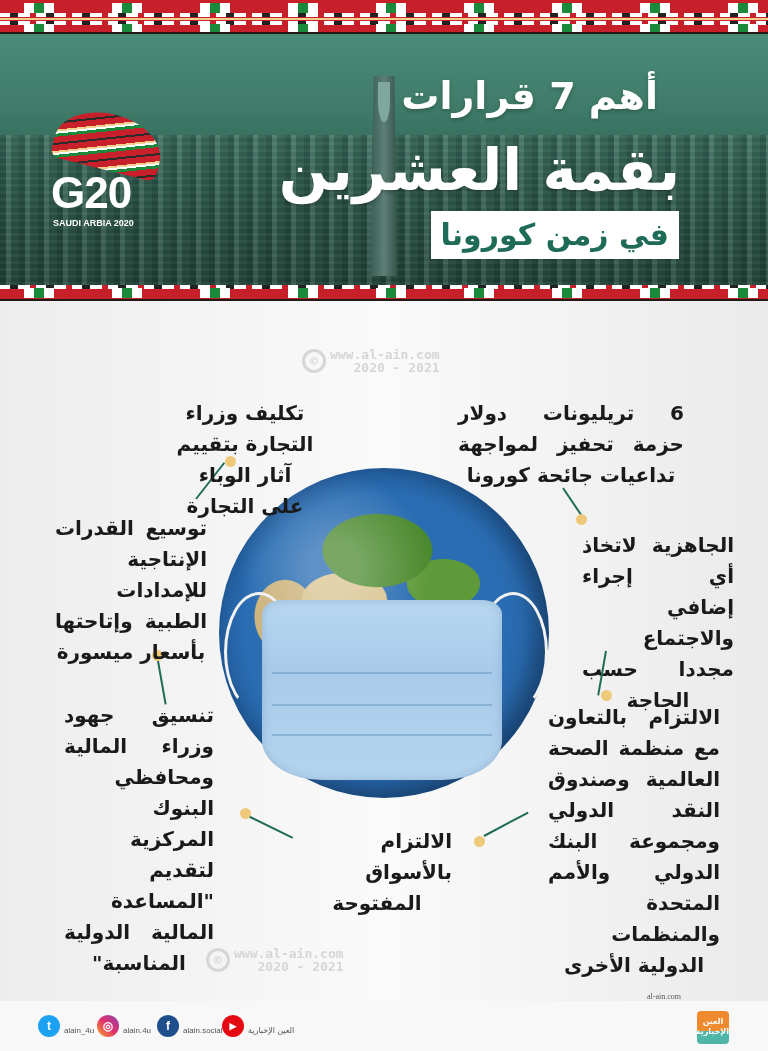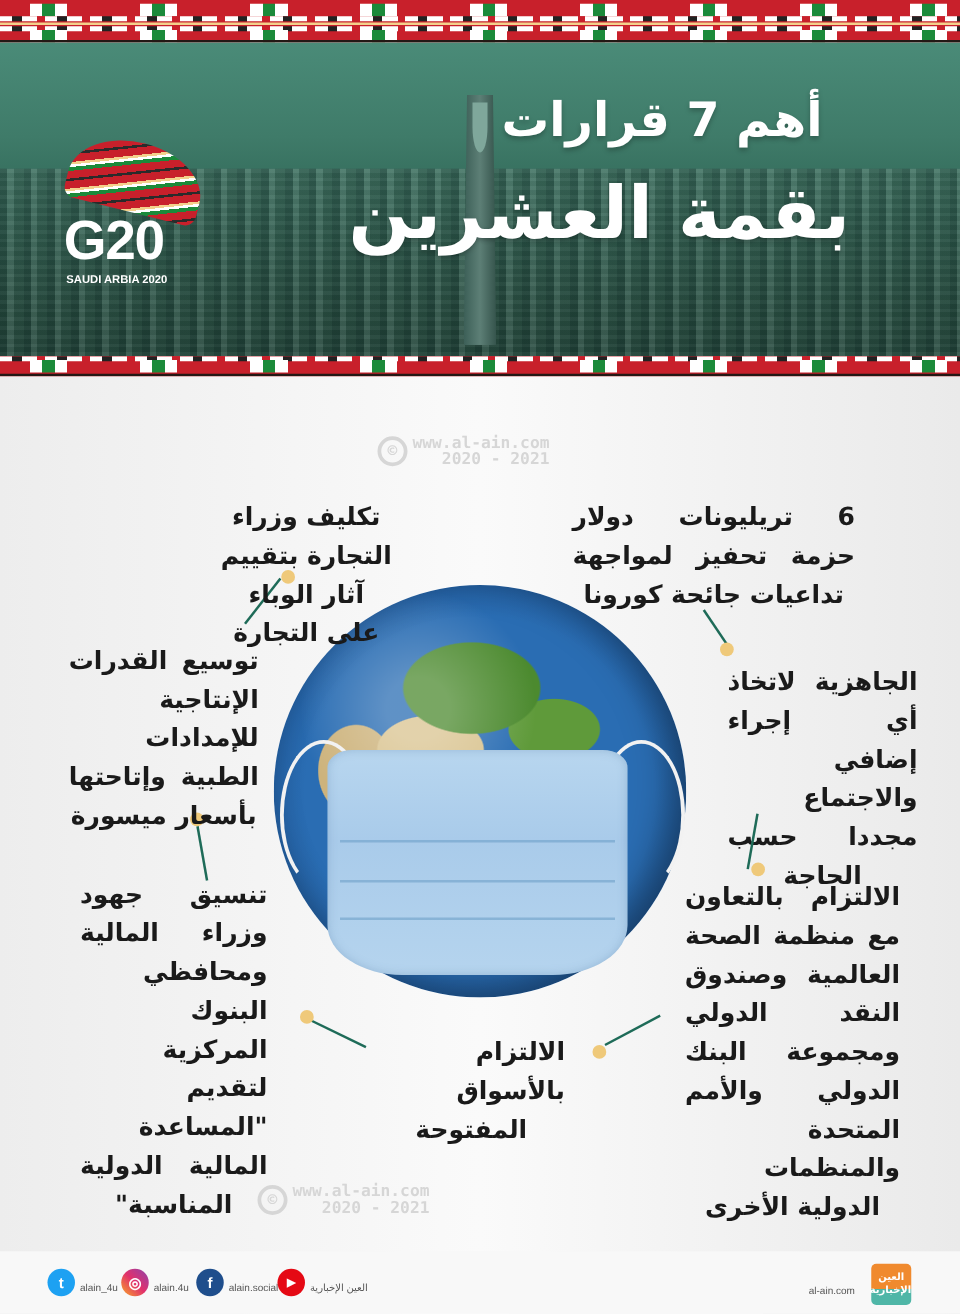--- a/index.html
+++ b/index.html
@@ -131,21 +131,21 @@
   
   .footer {
     position: absolute; left: 0; top: 1001px; width: 768px; height: 50px; background: #f8f8f8;
   }
   .social { position: absolute; top: 1015px; display: flex; align-items: center; gap: 4px; }
   .social .ico {
     width: 22px; height: 22px; border-radius: 50%; color: #fff; font-size: 12px; font-weight: bold;
     display: flex; align-items: center; justify-content: center; font-family: "Liberation Sans", sans-serif;
   }
   .social .lbl { font-size: 8px; color: #555; margin-top: 8px; font-family: "Liberation Sans", sans-serif; }
-  .site-url { position: absolute; left: 647px; top: 992px; font-size: 8px; color: #555; font-family: Liberation Sans, sans-serif; margin-top: 36px; }
+  .site-url { position: absolute; left: 647px; top: 992px; font-size: 8px; color: #555; font-family: Liberation Serif, serif; }
   .brand-logo {
     position: absolute; left: 697px; top: 1011px; width: 32px; height: 33px; border-radius: 4px;
     background: linear-gradient(180deg, #f08a2e 0 62%, #4fb6a7 62% 100%);
     color: #fff; font-size: 8px; font-weight: bold; text-align: center; line-height: 10px; padding-top: 6px;
     direction: rtl;
   }
 </style>
 </head>
 <body>
 
@@ -163,20 +163,21 @@
   <div class="tower"></div>
 
   <div class="g20">
     <div class="g20-ribbon"></div>
     <div class="g20-text">G20</div>
     <div class="g20-sub">SAUDI ARBIA 2020</div>
   </div>
 
   <div class="hero-title l1">أهم 7 قرارات</div>
   <div class="hero-title l2">بقمة العشرين</div>
+  <div class="hero-sub" style="top:177px;">في زمن كورونا</div>
 </div>
 
 <div class="sadu bottom">
   <div class="band" style="top:0px;"></div>
   <div class="tri-row" style="top:3px;"></div>
   <div class="sadu-shadow" style="bottom:0;"></div>
 </div>
 
 <div class="watermark" style="left:302px; top:348px;">
   <div class="copy">©</div>

